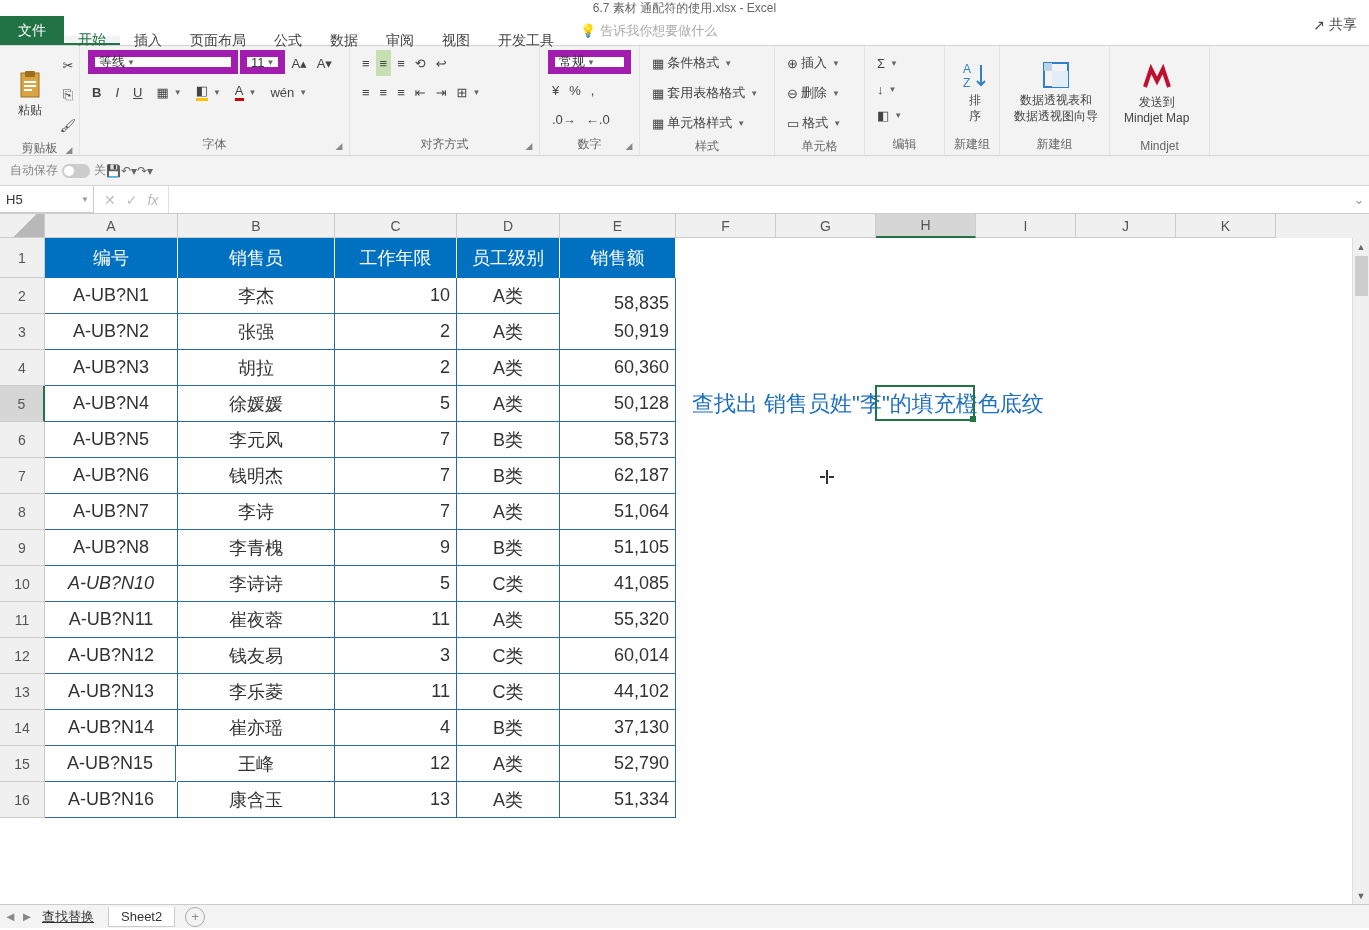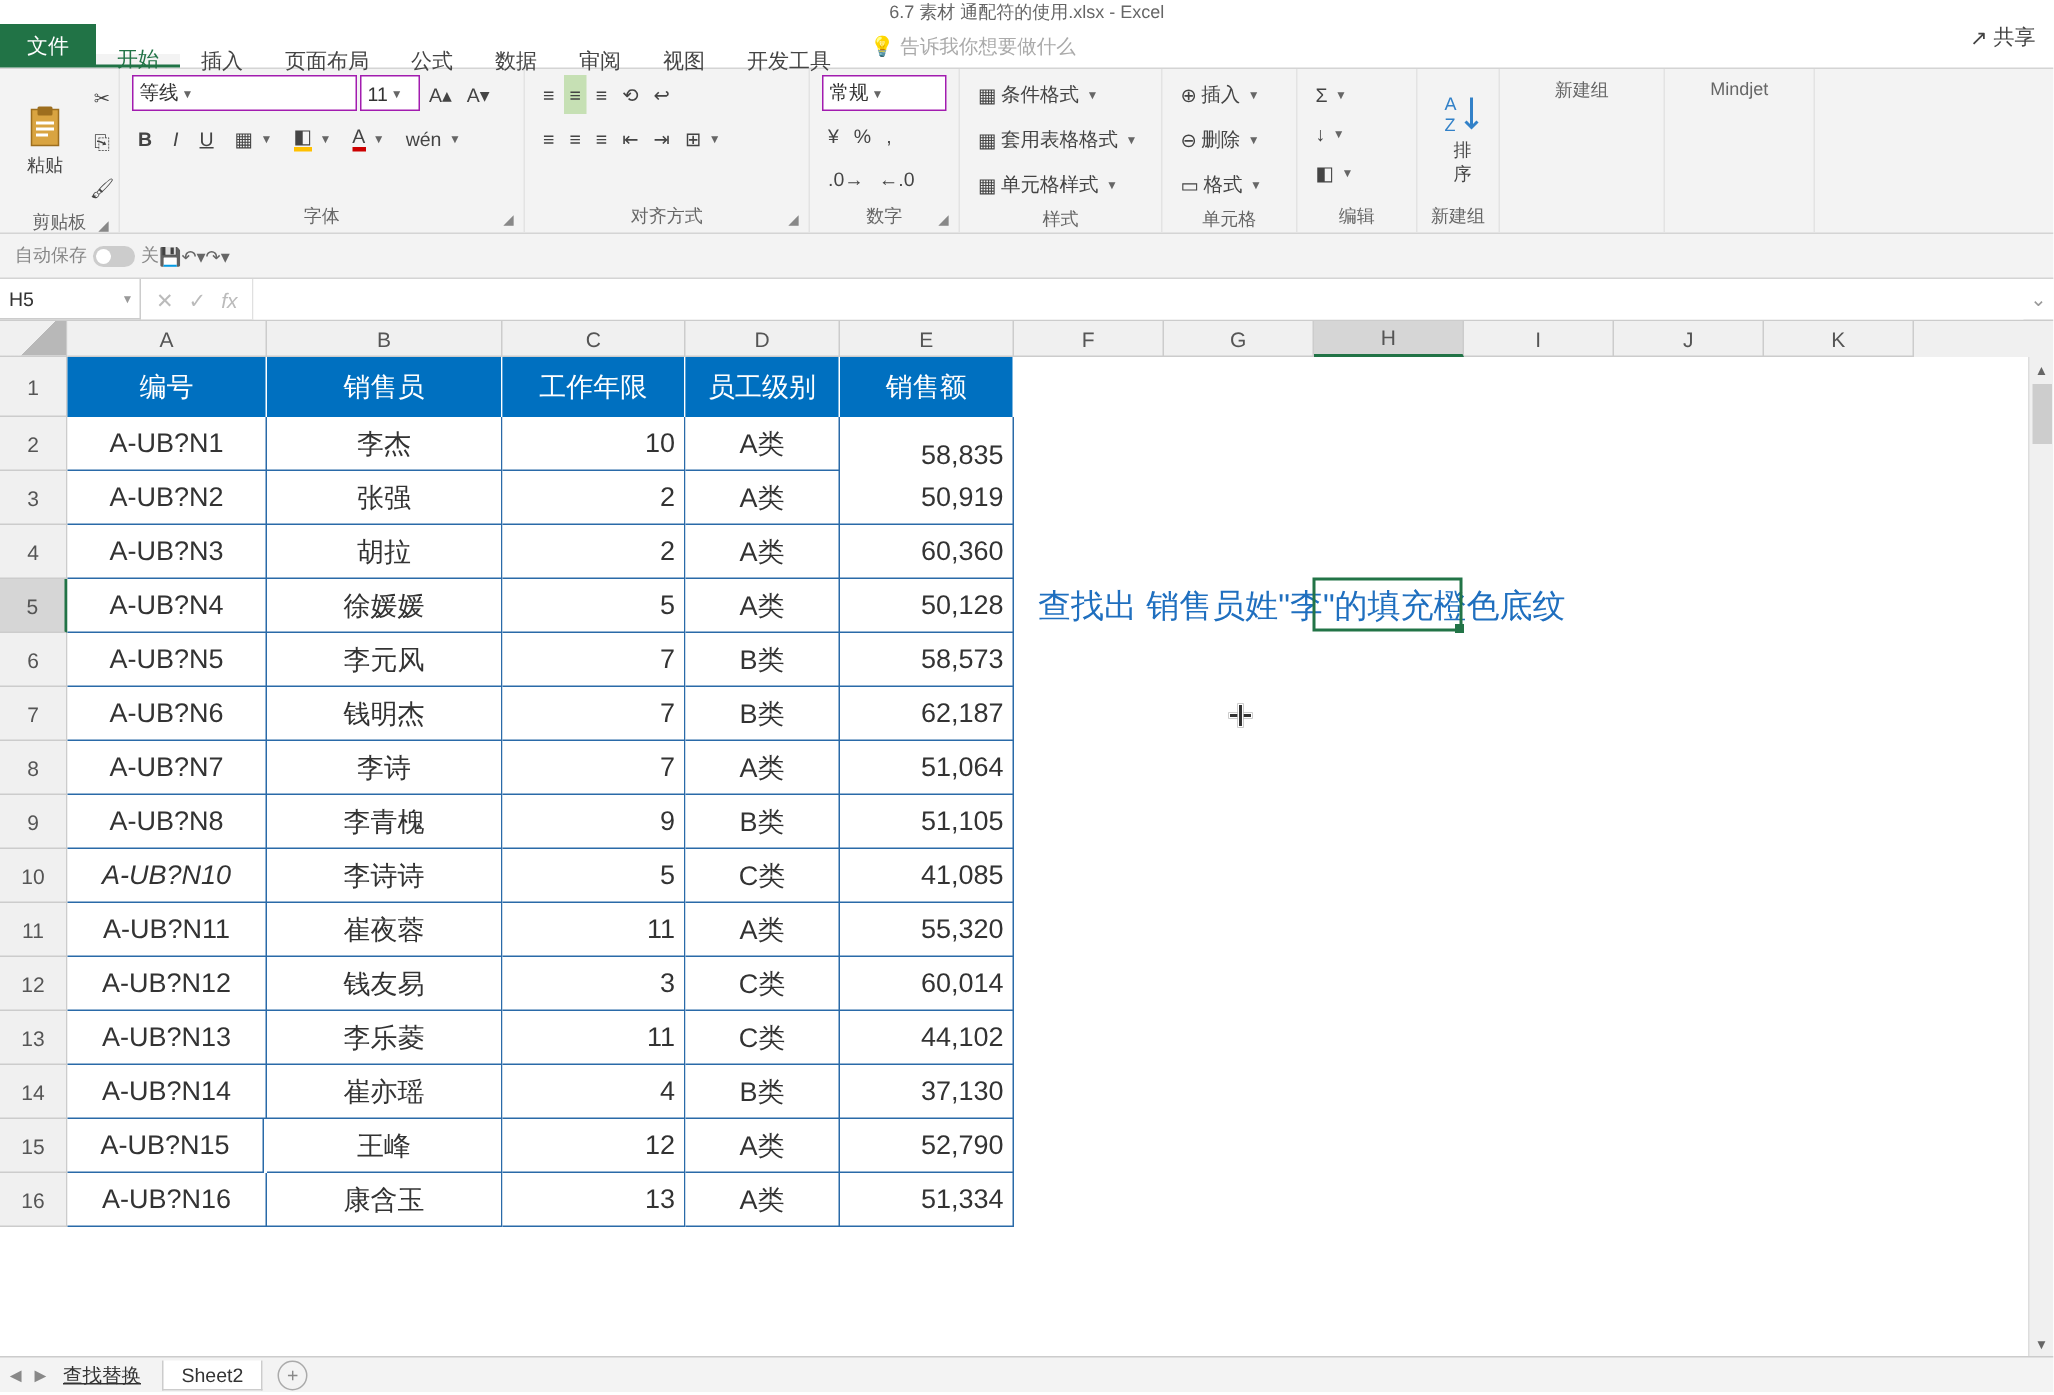--- a/index.html
+++ b/index.html
@@ -20,21 +20,21 @@
 .group-body { flex: 1; display: flex; gap: 4px; }
 .group-label { text-align: center; font-size: 12px; color: #666; padding: 2px 0 0; position: relative; }
 .group-label .launcher { position: absolute; right: -4px; bottom: 0; width: 12px; height: 12px; font-size: 9px; color: #888; }
 
 .vbtn { display: flex; flex-direction: column; align-items: center; justify-content: center; cursor: pointer; padding: 2px 6px; font-size: 12px; color: #444; text-align: center; line-height: 1.3; }
 .vbtn .icon { width: 32px; height: 32px; margin-bottom: 2px; }
 .sbtn { display: flex; align-items: center; height: 26px; padding: 0 4px; cursor: pointer; font-size: 13px; color: #444; gap: 3px; }
 .sbtn .mini-icon { width: 16px; height: 16px; display: inline-flex; align-items: center; justify-content: center; }
 .col { display: flex; flex-direction: column; }
 .row { display: flex; gap: 2px; }
-.combo { height: 24px; border: 1px solid #a21caf; background: #fff; padding: 0 4px; font-size: 13px; display: inline-flex; align-items: center; min-width: 60px; }
+.combo { height: 24px; border: 7px solid #a21caf; background: #fff; padding: 0 4px; font-size: 13px; display: inline-flex; align-items: center; min-width: 60px; }
 .dd-arrow { font-size: 8px; color: #666; margin-left: 2px; }
 
 svg { display: block; }
 
 .qat { height: 30px; display: flex; align-items: center; padding: 0 10px; background: #f3f3f3; border-bottom: 1px solid #d4d4d4; font-size: 12px; color: #888; }
 .qat .switch-bg { width: 28px; height: 14px; border-radius: 7px; background: #ccc; display: inline-block; position: relative; margin: 0 4px; }
 .qat .switch-bg::after { content: ""; position: absolute; width: 10px; height: 10px; border-radius: 50%; background: #fff; top: 2px; left: 2px; }
 .qat .save-icon { color: #3a7edb; }
 .qat .undo-icon { color: #666; }
 
@@ -324,24 +324,44 @@
             <path d="M22 6 L22 26 M18 22 L22 26 L26 22" stroke="#3281c8" fill="none" stroke-width="2"></path>
           </svg>
       <span style="white-space:pre">排
 序</span>
         </div>
       </div>
     <div class="group-label"><span>新建组</span></div>
   </div>
 
   <div class="group" style="width:110px">
+    <div class="group-body">
+        <div class="vbtn">
+      <svg class="icon" viewBox="0 0 32 32">
+            <rect x="4" y="4" width="24" height="24" fill="none" stroke="#3281c8" stroke-width="2"></rect>
+            <rect x="4" y="4" width="8" height="8" fill="#bed2e9"></rect>
+            <rect x="12" y="12" width="16" height="16" fill="#e2edf7"></rect>
+          </svg>
+      <span style="white-space:pre">数据透视表和
+数据透视图向导</span>
+        </div>
+      </div>
     <div class="group-label"><span>新建组</span></div>
   </div>
 
   <div class="group" style="width:100px">
+    <div class="group-body">
+        <div class="vbtn">
+      <svg class="icon" viewBox="0 0 32 32">
+            <path d="M4 26 L10 8 L16 20 L22 8 L28 26" stroke="#c01030" fill="none" stroke-width="4"></path>
+          </svg>
+      <span style="white-space:pre">发送到
+Mindjet Map</span>
+        </div>
+      </div>
     <div class="group-label"><span>Mindjet</span></div>
   </div>
 </div>
 
 <div class="qat">
   <span>自动保存</span>
   <span class="switch-bg"></span>
   <span>关</span>
   <span class="save-icon">💾</span>
   <span class="undo-icon">↶▾</span>

